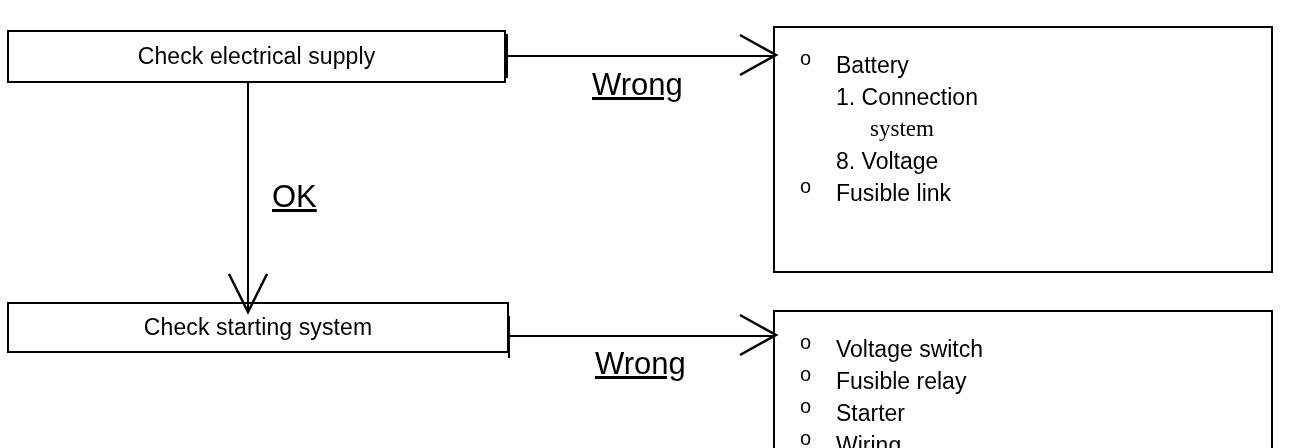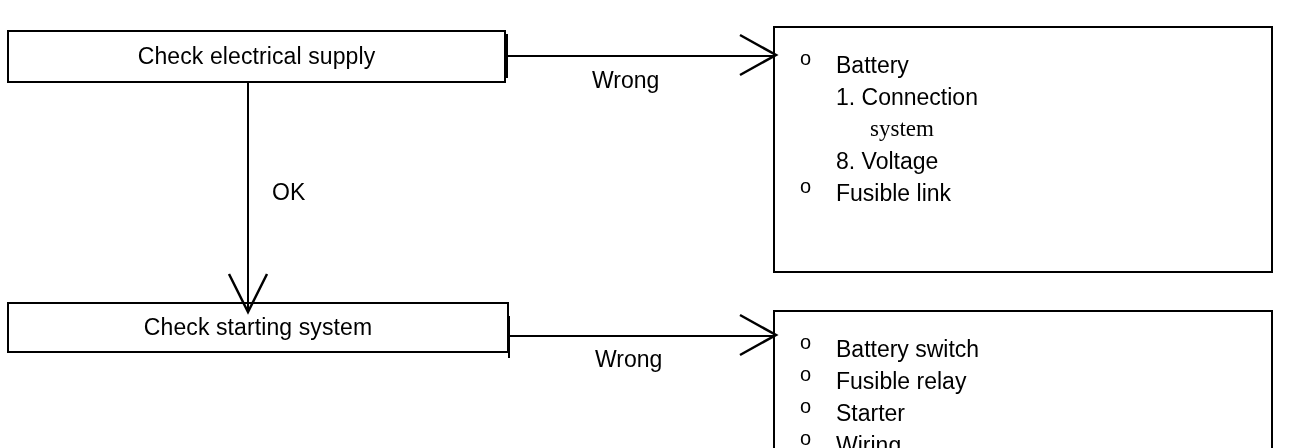--- a/index.html
+++ b/index.html
@@ -111,23 +111,24 @@
     position: absolute;
     width: 0;
     border-left: 2px solid #000000;
   }
   .arrowhead {
     position: absolute;
     overflow: visible;
   }
   .edge-label {
     position: absolute;
-    font-size: 23px;
+    font-size: 31px;
     line-height: 1;
     white-space: nowrap;
+    text-decoration: underline;
   }
   #arrow1-line   { left: 506px; top: 35px;  width: 268px; }
   #arrow1-stub   { left: 506px; top: 14px;  height: 44px; }
   #arrow1-head   { left: 738px; top: 13px;  width: 40px; height: 44px; }
   #label-wrong-1 { left: 592px; top: 49px; }
 
   #arrow2-line   { left: 508px; top: 315px; width: 266px; }
   #arrow2-stub   { left: 508px; top: 296px; height: 42px; }
   #arrow2-head   { left: 738px; top: 293px; width: 40px; height: 44px; }
   #label-wrong-2 { left: 595px; top: 328px; }
@@ -171,21 +172,21 @@
           <span class="bullet">o</span>
           <span class="ctext">Fusible link</span>
         </div>
       </div>
   </div>
 
   <div class="box" id="box-starting-causes">
     <div class="cause-list" id="starting-causes-list">
         <div class="cause-row level-top">
           <span class="bullet">o</span>
-          <span class="ctext">Battery switch</span>
+          <span class="ctext">Voltage switch</span>
         </div>
         <div class="cause-row level-top">
           <span class="bullet">o</span>
           <span class="ctext">Fusible relay</span>
         </div>
         <div class="cause-row level-top">
           <span class="bullet">o</span>
           <span class="ctext">Starter</span>
         </div>
         <div class="cause-row level-top">

